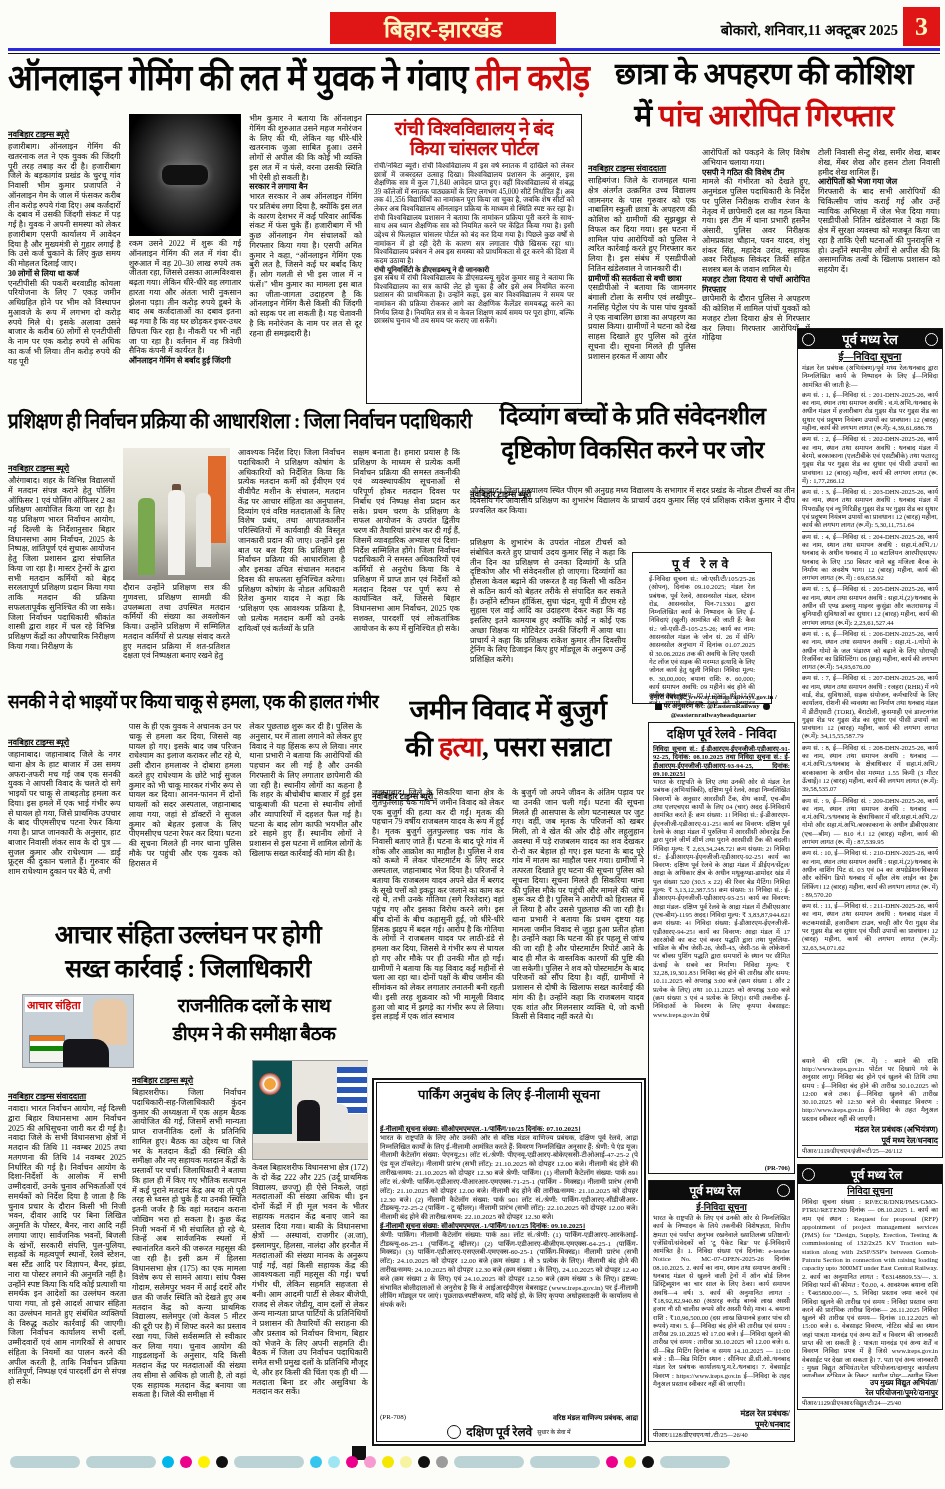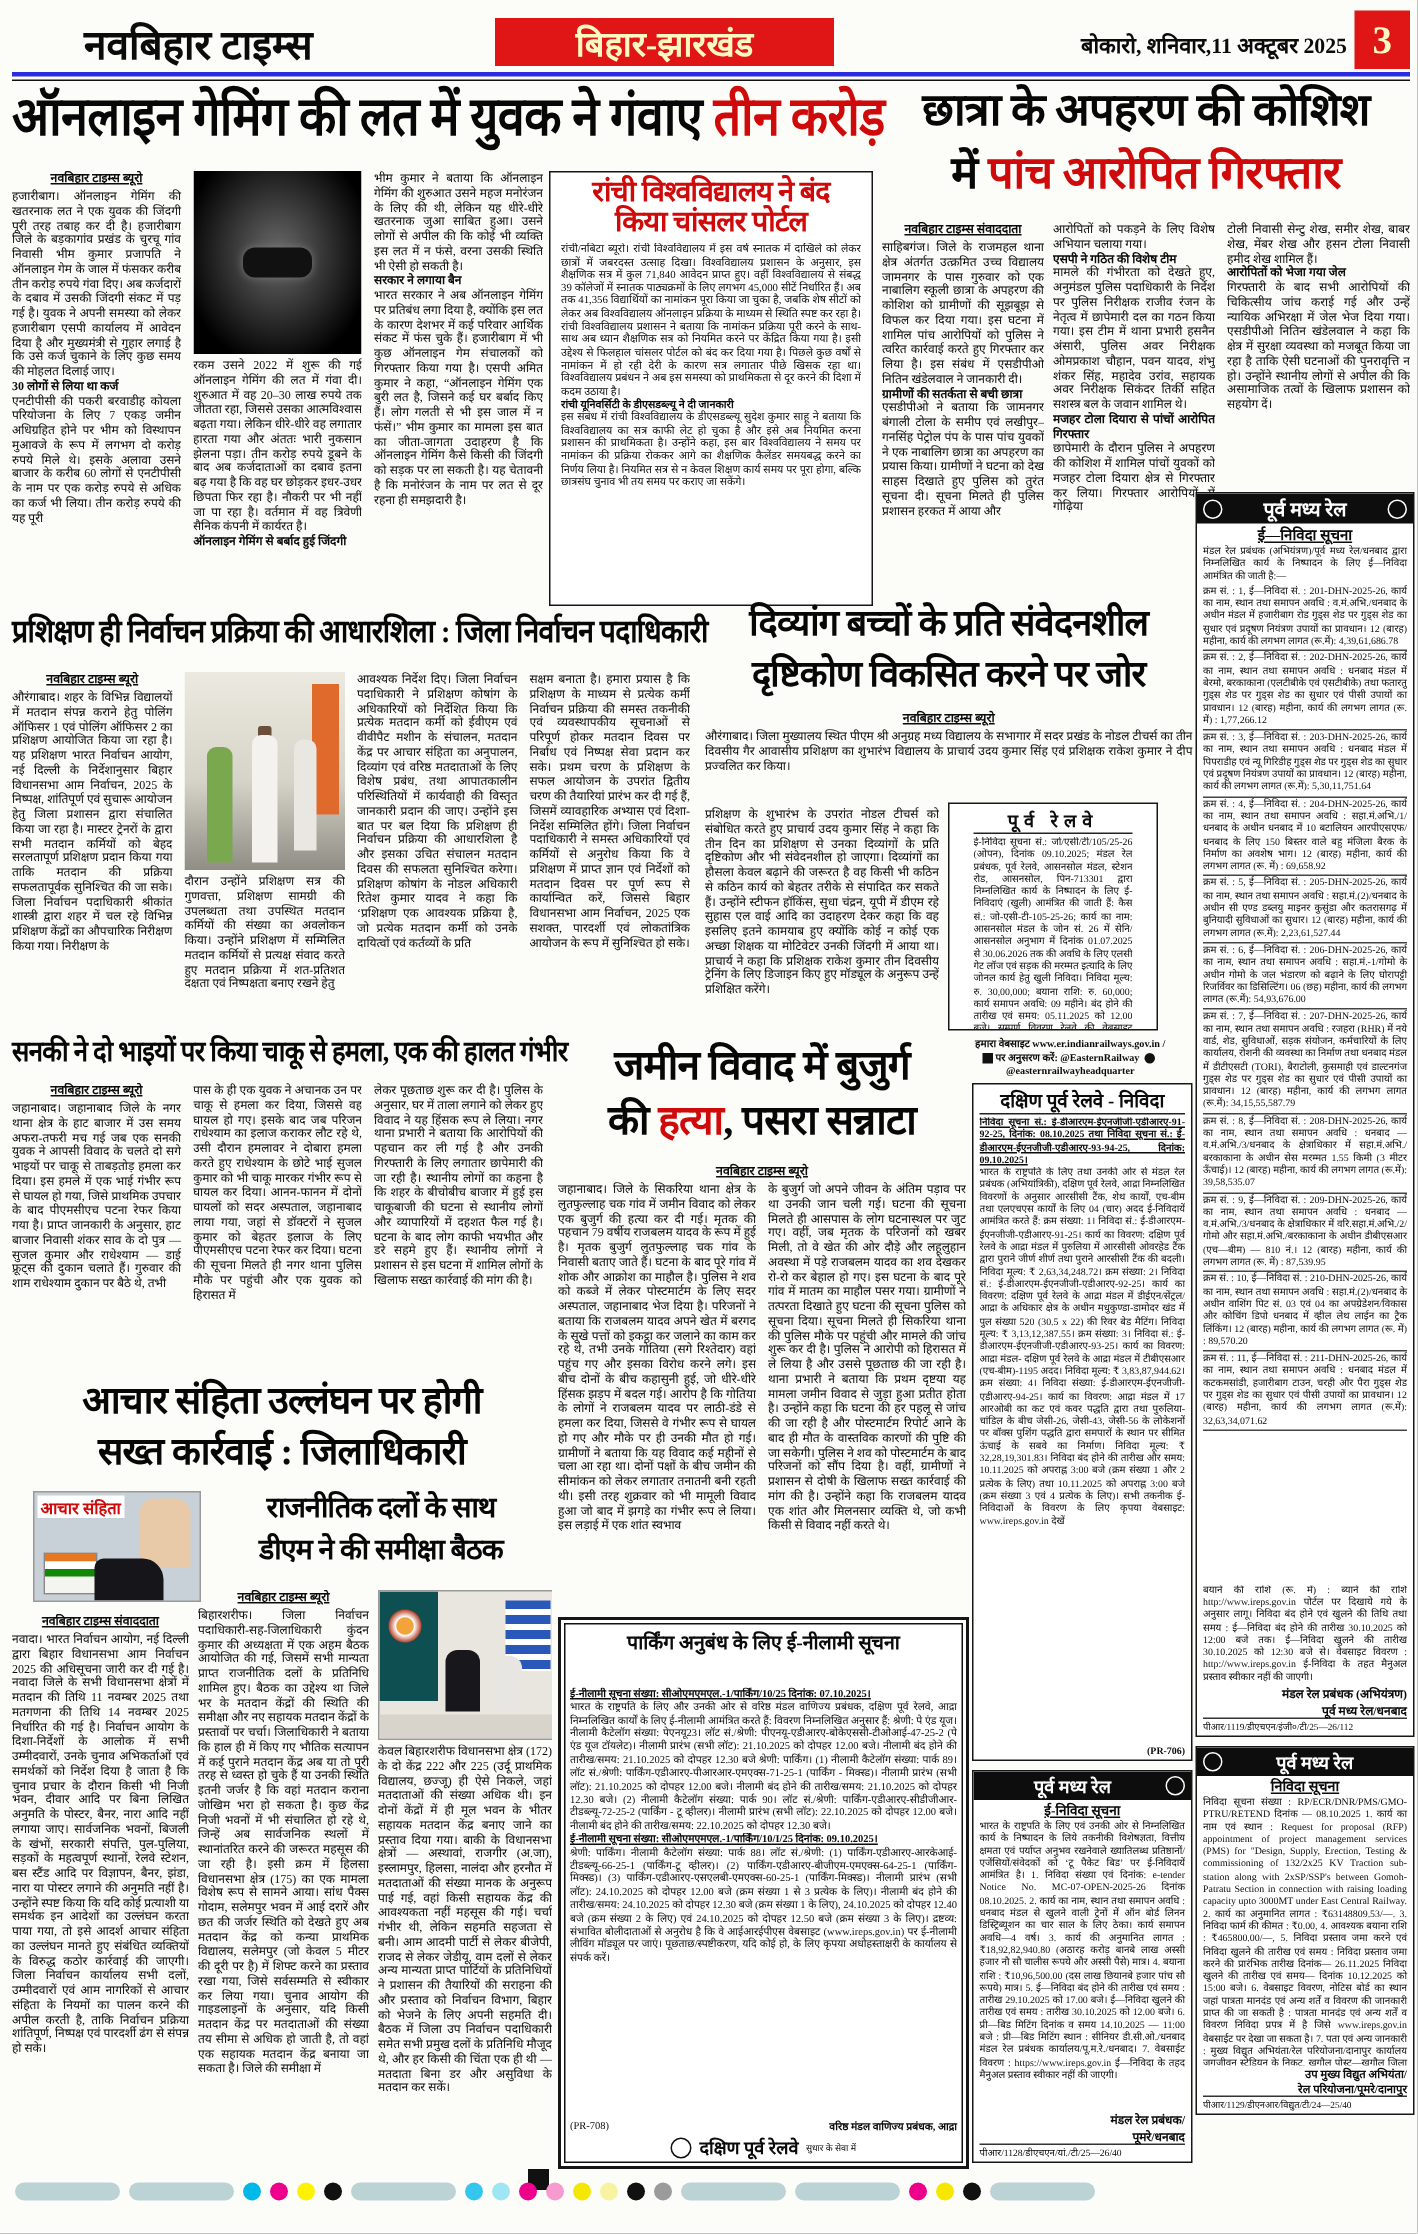--- a/index.html
+++ b/index.html
@@ -4,21 +4,21 @@
 <style>
   html,body{margin:0;padding:0;background:#9a9a9a;}
   .page{position:relative;width:945px;height:1489px;background:#fcfcf8;overflow:hidden;
         font-family:"Liberation Serif","DejaVu Serif",serif;color:#0b0b0b;}
   .abs{position:absolute;box-sizing:border-box;}
   .hl{font-weight:bold;color:#070707;letter-spacing:-.5px;line-height:1.05;}
   .red{color:#cf0a0a;}
   .ctr{text-align:center;}
   .sqz{transform:scaleX(.9);transform-origin:0 50%;white-space:nowrap;}
   .bd{font-size:8px;line-height:1.22;text-align:justify;overflow:hidden;}
-  .byline{font-weight:bold;text-align:center;text-decoration:underline;font-size:8.2px;margin:0 0 2px;}
+  .byline{font-weight:bold;text-decoration:underline;font-size:8.2px;margin:16px 0 2px;}
   .sub{font-weight:bold;}
   .cols{display:flex;gap:8px;}
   .col{flex:1;overflow:hidden;}
   .box{border:1.6px solid #161616;background:#fff;overflow:hidden;}
   .notice{font-size:6.6px;line-height:1.26;text-align:justify;overflow:hidden;}
   .nt{font-weight:bold;text-align:center;}
   .t-entry{border-bottom:1px solid #444;padding:1px 0;}
   .blackbar{background:#0d0d0d;color:#fff;display:flex;align-items:center;justify-content:space-between;
             padding:1px 4px;font-weight:bold;}
   .ring{width:11px;height:11px;border:1.5px solid #fff;border-radius:50%;flex:0 0 auto;}
@@ -31,21 +31,20 @@
   .sign{font-weight:bold;text-align:right;}
   .mark{display:inline-block;height:12px;border-radius:7px;margin-right:6px;vertical-align:middle;}
   .dot{width:12px;} .pill{width:70px;}
   .underl{text-decoration:underline;}
 </style>
 </head>
 <body>
 
 <div class="page">
 
-  <div class="abs mast" style="left:56px;top:10px;width:280px;">नवबिहार टाइम्स</div>
   <div class="abs redbox" style="left:330px;top:12px;width:226px;height:32px;font-size:23px;">बिहार-झारखंड</div>
   <div class="abs" style="left:690px;top:19px;width:208px;font-size:14.5px;font-weight:bold;text-align:right;">बोकारो, शनिवार,11 अक्टूबर 2025</div>
   <div class="abs redbox" style="left:903px;top:7px;width:37px;height:39px;font-size:26px;">3</div>
   <div class="abs rule-blue" style="left:8px;top:48px;width:932px;height:3px;"></div>
   <div class="abs rule-black" style="left:8px;top:53px;width:932px;height:1px;"></div>
 
   <div class="abs hl sqz" style="left:8px;top:60px;width:640px;font-size:36px;">
     <span>ऑनलाइन गेमिंग की लत में युवक ने गंवाए </span><span class="red">तीन करोड़</span>
   </div>
   <div class="abs cols" style="left:8px;top:114px;width:354px;height:276px;">
@@ -125,21 +124,21 @@
       <span>सक्षम बनाता है। हमारा प्रयास है कि प्रशिक्षण के माध्यम से प्रत्येक कर्मी निर्वाचन प्रक्रिया की समस्त तकनीकी एवं व्यवस्थापकीय सूचनाओं से परिपूर्ण होकर मतदान दिवस पर निर्बाध एवं निष्पक्ष सेवा प्रदान कर सके। प्रथम चरण के प्रशिक्षण के सफल आयोजन के उपरांत द्वितीय चरण की तैयारियां प्रारंभ कर दी गई हैं, जिसमें व्यावहारिक अभ्यास एवं दिशा-निर्देश सम्मिलित होंगे। जिला निर्वाचन पदाधिकारी ने समस्त अधिकारियों एवं कर्मियों से अनुरोध किया कि वे प्रशिक्षण में प्राप्त ज्ञान एवं निर्देशों को मतदान दिवस पर पूर्ण रूप से कार्यान्वित करें, जिससे बिहार विधानसभा आम निर्वाचन, 2025 एक सशक्त, पारदर्शी एवं लोकतांत्रिक आयोजन के रूप में सुनिश्चित हो सके।</span>
     </div>
   </div>
 
   <div class="abs hl ctr" style="left:470px;top:404px;width:325px;font-size:24px;">दिव्यांग बच्चों के प्रति संवेदनशील</div>
   <div class="abs hl ctr" style="left:470px;top:438px;width:325px;font-size:24px;">दृष्टिकोण विकसित करने पर जोर</div>
   <div class="abs byline" style="left:470px;top:472px;width:325px;">नवबिहार टाइम्स ब्यूरो</div>
   <div class="abs bd" style="left:470px;top:486px;width:325px;height:50px;">औरंगाबाद। जिला मुख्यालय स्थित पीएम श्री अनुग्रह मध्य विद्यालय के सभागार में सदर प्रखंड के नोडल टीचर्स का तीन दिवसीय गैर आवासीय प्रशिक्षण का शुभारंभ विद्यालय के प्राचार्य उदय कुमार सिंह एवं प्रशिक्षक राकेश कुमार ने दीप प्रज्वलित कर किया।</div>
   <div class="abs bd" style="left:470px;top:538px;width:156px;height:152px;">प्रशिक्षण के शुभारंभ के उपरांत नोडल टीचर्स को संबोधित करते हुए प्राचार्य उदय कुमार सिंह ने कहा कि तीन दिन का प्रशिक्षण से उनका दिव्यांगों के प्रति दृष्टिकोण और भी संवेदनशील हो जाएगा। दिव्यांगों का हौसला केवल बढ़ाने की जरूरत है वह किसी भी कठिन से कठिन कार्य को बेहतर तरीके से संपादित कर सकते हैं। उन्होंने स्टीफन हॉकिंस, सुधा चंद्रन, यूपी में डीएम रहे सुहास एल वाई आदि का उदाहरण देकर कहा कि वह इसलिए इतने कामयाब हुए क्योंकि कोई न कोई एक अच्छा शिक्षक या मोटिवेटर उनकी जिंदगी में आया था। प्राचार्य ने कहा कि प्रशिक्षक राकेश कुमार तीन दिवसीय ट्रेनिंग के लिए डिजाइन किए हुए मॉड्यूल के अनुरूप उन्हें प्रशिक्षित करेंगे।</div>
 
-  <div class="abs box" style="left:632px;top:535px;width:140px;height:152px;padding:2px 16px;">
+  <div class="abs box" style="left:632px;top:552px;width:140px;height:152px;padding:2px 16px;">
     <div class="nt" style="font-size:12px;letter-spacing:4px;border-bottom:1px solid #222;margin-bottom:2px;">पूर्व रेलवे</div>
     <div class="notice" style="height:128px;">ई-निविदा सूचना सं.: जो/एसी/टी/105/25-26 (ओपन), दिनांक 09.10.2025; मंडल रेल प्रबंधक, पूर्व रेलवे, आसनसोल मंडल, स्टेशन रोड, आसनसोल, पिन-713301 द्वारा निम्नलिखित कार्य के निष्पादन के लिए ई-निविदाएं (खुली) आमंत्रित की जाती हैं: कैस सं.: जो-एसी-टी-105-25-26; कार्य का नाम: आसनसोल मंडल के जोन सं. 26 में सेनि/आसनसोल अनुभाग में दिनांक 01.07.2025 से 30.06.2026 तक की अवधि के लिए एलसी गेट लॉज एवं सड़क की मरम्मत इत्यादि के लिए जोनल कार्य हेतु खुली निविदा। निविदा मूल्य: रु. 30,00,000; बयाना राशि: रु. 60,000; कार्य समापन अवधि: 09 महीने। बंद होने की तारीख एवं समय: 05.11.2025 को 12.00 बजे। सम्पूर्ण विवरण रेलवे की वेबसाइट www.ireps.gov.in पर देखे जा सकते हैं। (ASN-204/2025-26)</div>
   </div>
   <div class="abs" style="left:632px;top:692px;width:163px;font-size:6.8px;font-weight:bold;text-align:center;line-height:1.35;">
     <div>हमारा वेबसाइट www.er.indianrailways.gov.in /</div>
     <div>
       <span style="display:inline-block;width:7px;height:7px;background:#111;vertical-align:middle;margin-right:2px;"></span><span>पर अनुसरण करें: @EasternRailway</span>
       <span style="display:inline-block;width:7px;height:7px;background:#111;border-radius:50%;vertical-align:middle;margin:0 2px;"></span><span>@easternrailwayheadquarter</span>
     </div>
   </div>

